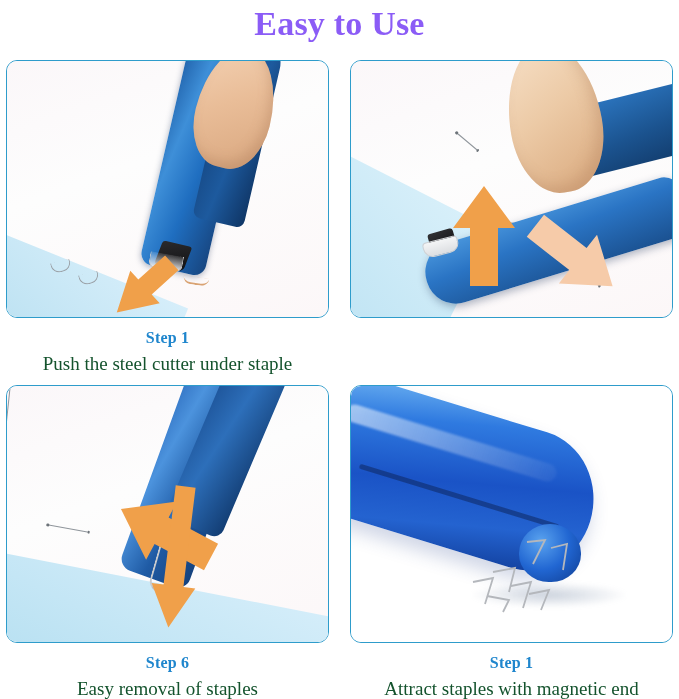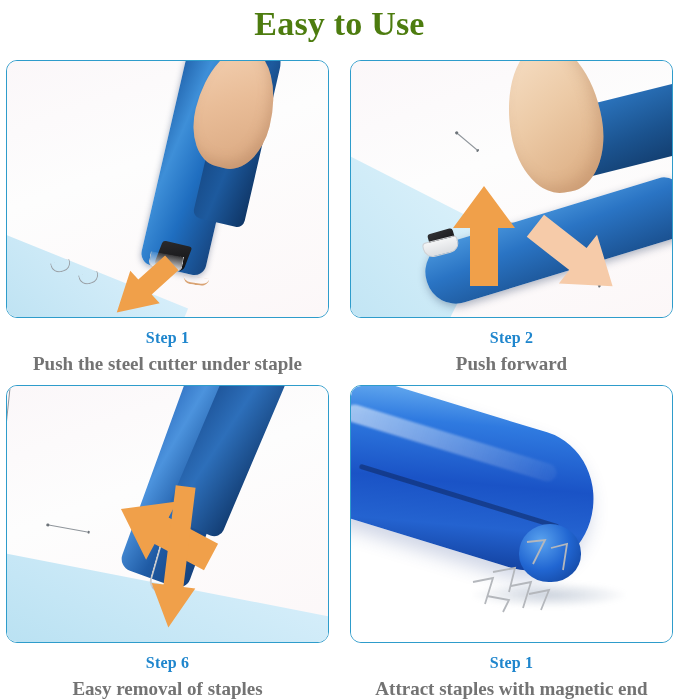--- a/index.html
+++ b/index.html
@@ -21,21 +21,21 @@
 
   
   .title {
     position: absolute;
     top: 2px;
     left: 0;
     width: 679px;
     text-align: center;
     font-size: 34px;
     font-weight: bold;
-    color: #4d7c0f;
+    color: #8b5cf6;
     letter-spacing: 0.2px;
     line-height: 44px;
   }
 
   
   .grid {
     position: absolute;
     top: 60px;
     left: 0;
     width: 679px;
@@ -329,22 +329,22 @@
   }
   .step-title {
     font-size: 16px;
     font-weight: bold;
     color: #1f86cd;
     line-height: 26px;
     letter-spacing: .2px;
   }
   .step-desc {
     font-size: 19px;
-    font-weight: bold;
-    color: #737373;
+    font-weight: normal;
+    color: #14532d;
     line-height: 25px;
     letter-spacing: 0;
   }
 </style>
 </head>
 <body>
 
 <div class="page">
 
   <div class="title">Easy to Use</div>
@@ -408,24 +408,20 @@
           </div>
 
           <div class="arrow" style="left:168px; top:140px;">
             <svg width="110" height="110" viewBox="0 0 110 110">
               <g transform="rotate(128 55 55)">
                 <polygon points="55,6 86,50 69,50 69,104 41,104 41,50 24,50" fill="#f6cba9"></polygon>
               </g>
             </svg>
           </div>
         </div>
-      </div>
-      <div class="caption">
-        <div class="step-title">Step 2</div>
-        <div class="step-desc">Push forward</div>
       </div>
     </div>
 
     <div class="cell c3">
       <div class="panel">
         <div class="scene">
           <div class="paper"></div>
           <div class="p3-blue-wedge"></div>
 
           <div class="staple-line p3-st1"></div>

